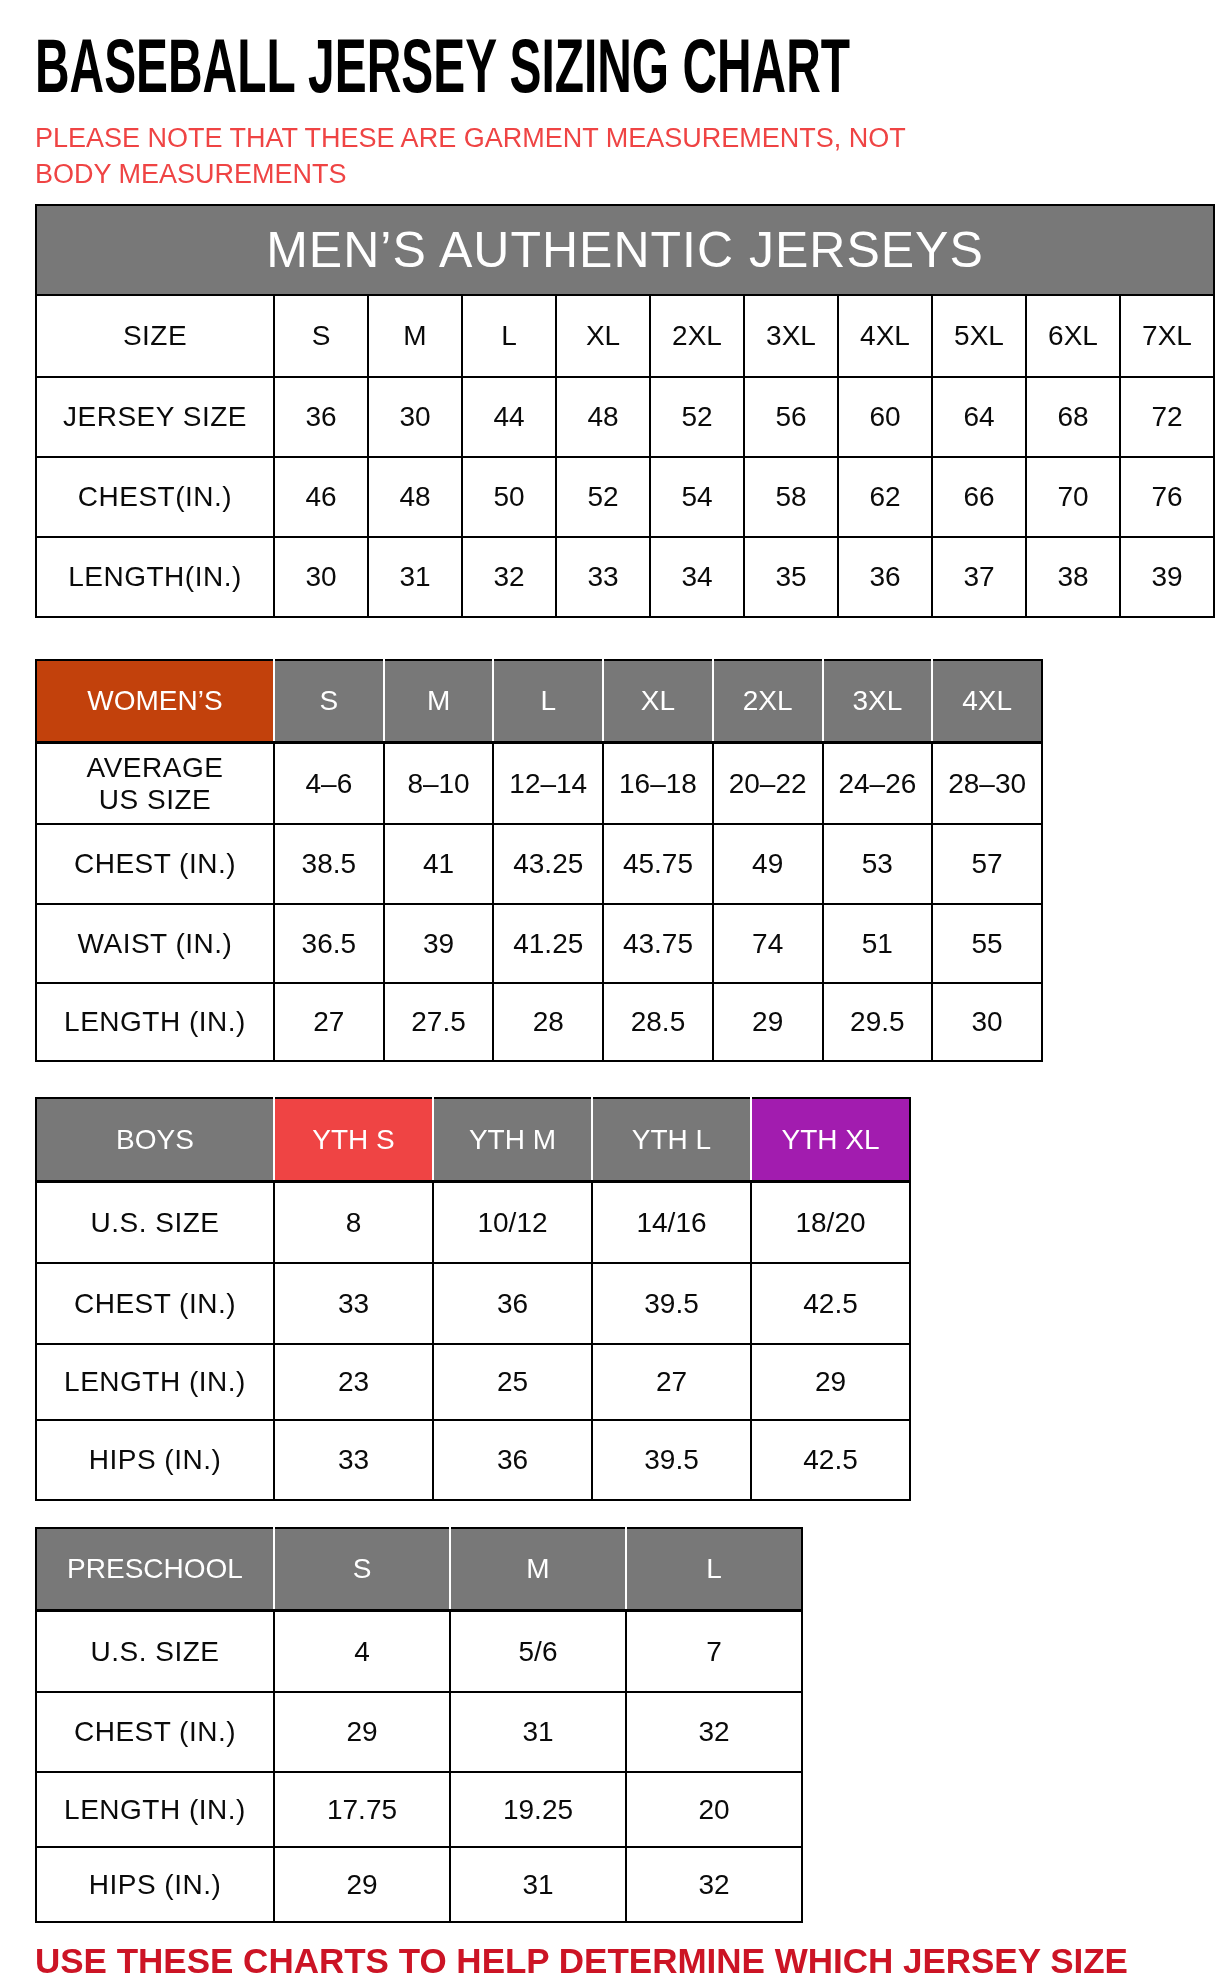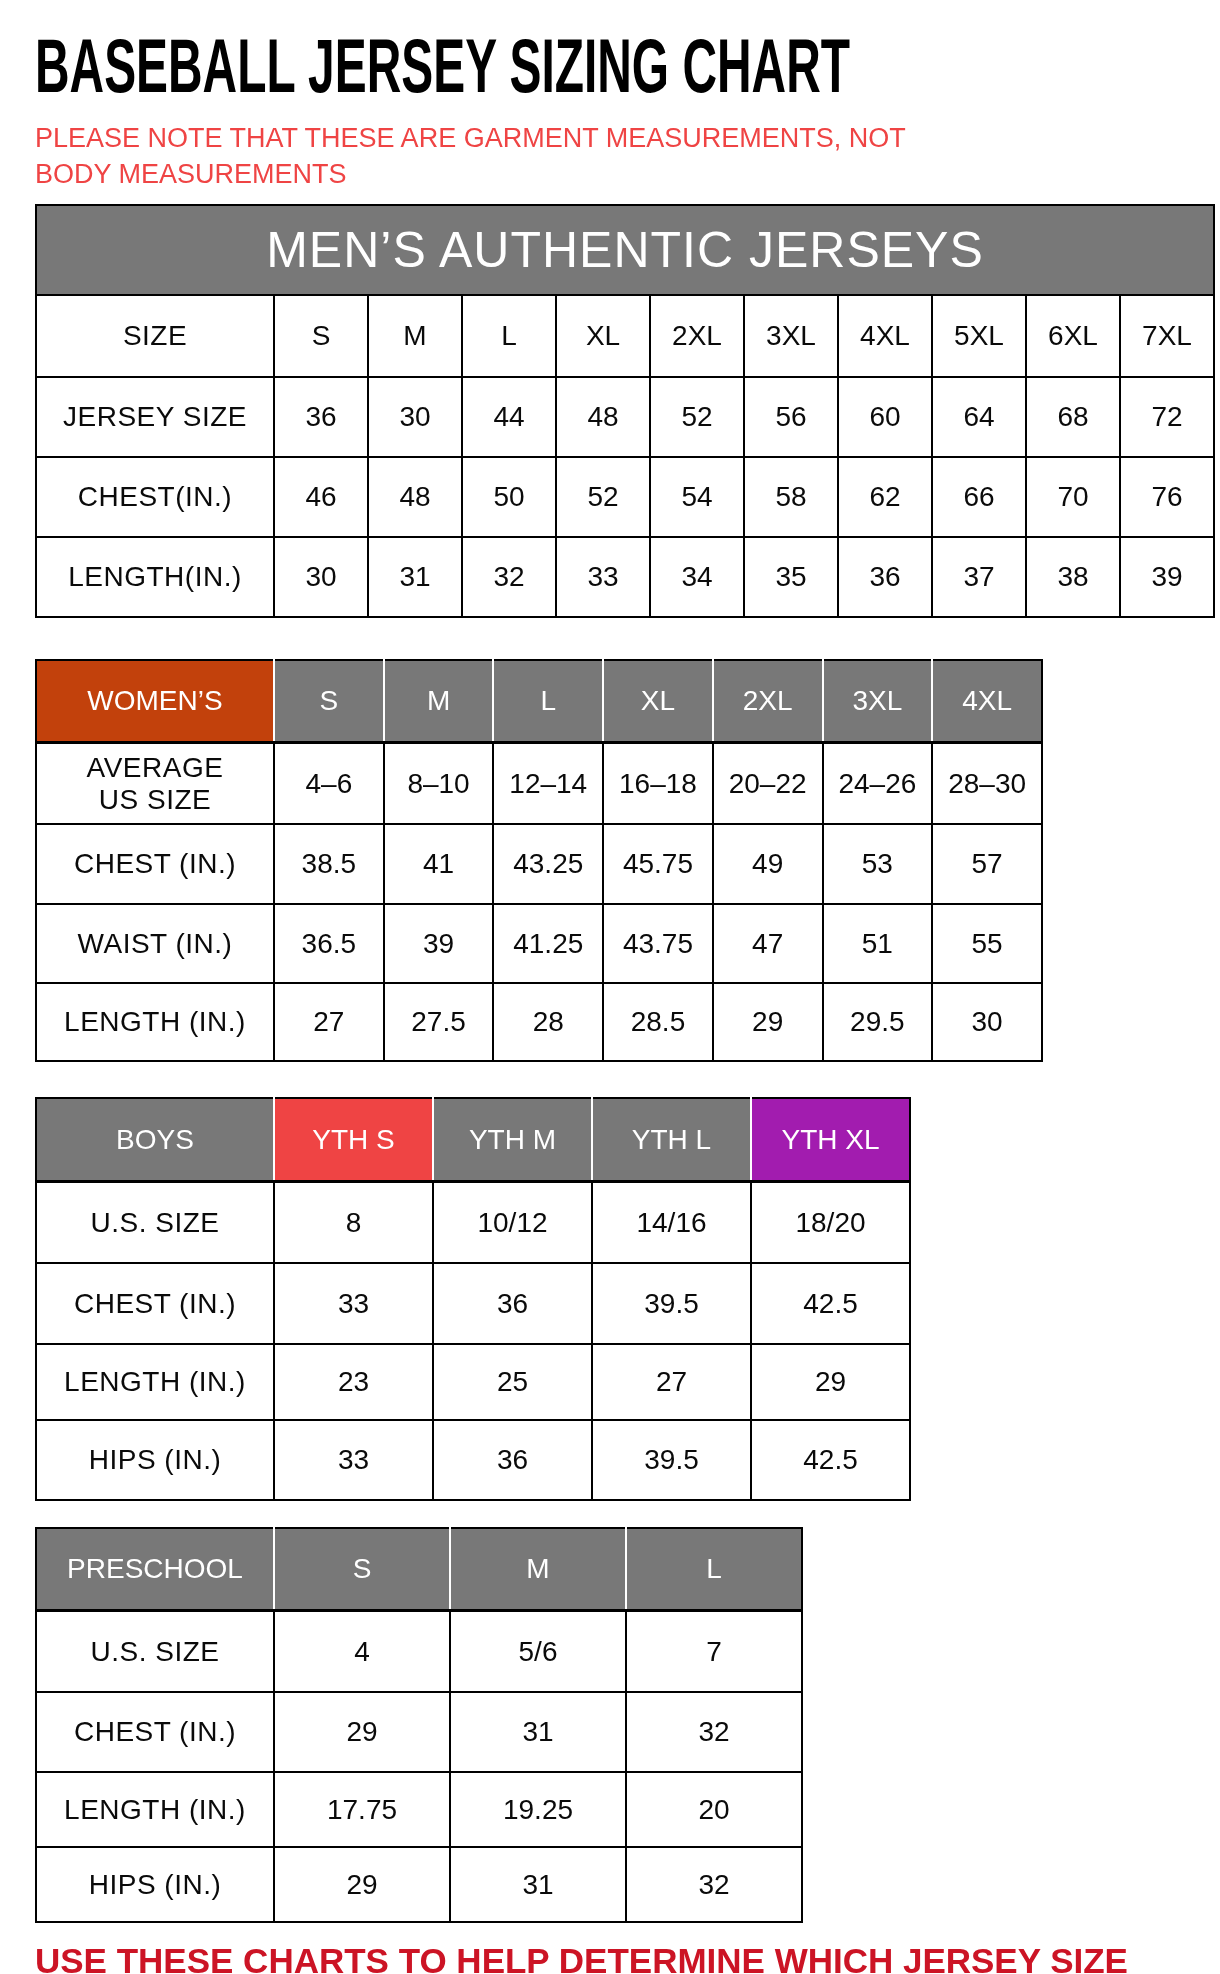--- a/index.html
+++ b/index.html
@@ -183,21 +183,21 @@
       <td>49</td>
       <td>53</td>
       <td>57</td>
     </tr>
     <tr style="height:79px">
       <td class="label">WAIST (IN.)</td>
       <td>36.5</td>
       <td>39</td>
       <td>41.25</td>
       <td>43.75</td>
-      <td>47</td>
+      <td>74</td>
       <td>51</td>
       <td>55</td>
     </tr>
     <tr style="height:78px">
       <td class="label">LENGTH (IN.)</td>
       <td>27</td>
       <td>27.5</td>
       <td>28</td>
       <td>28.5</td>
       <td>29</td>

